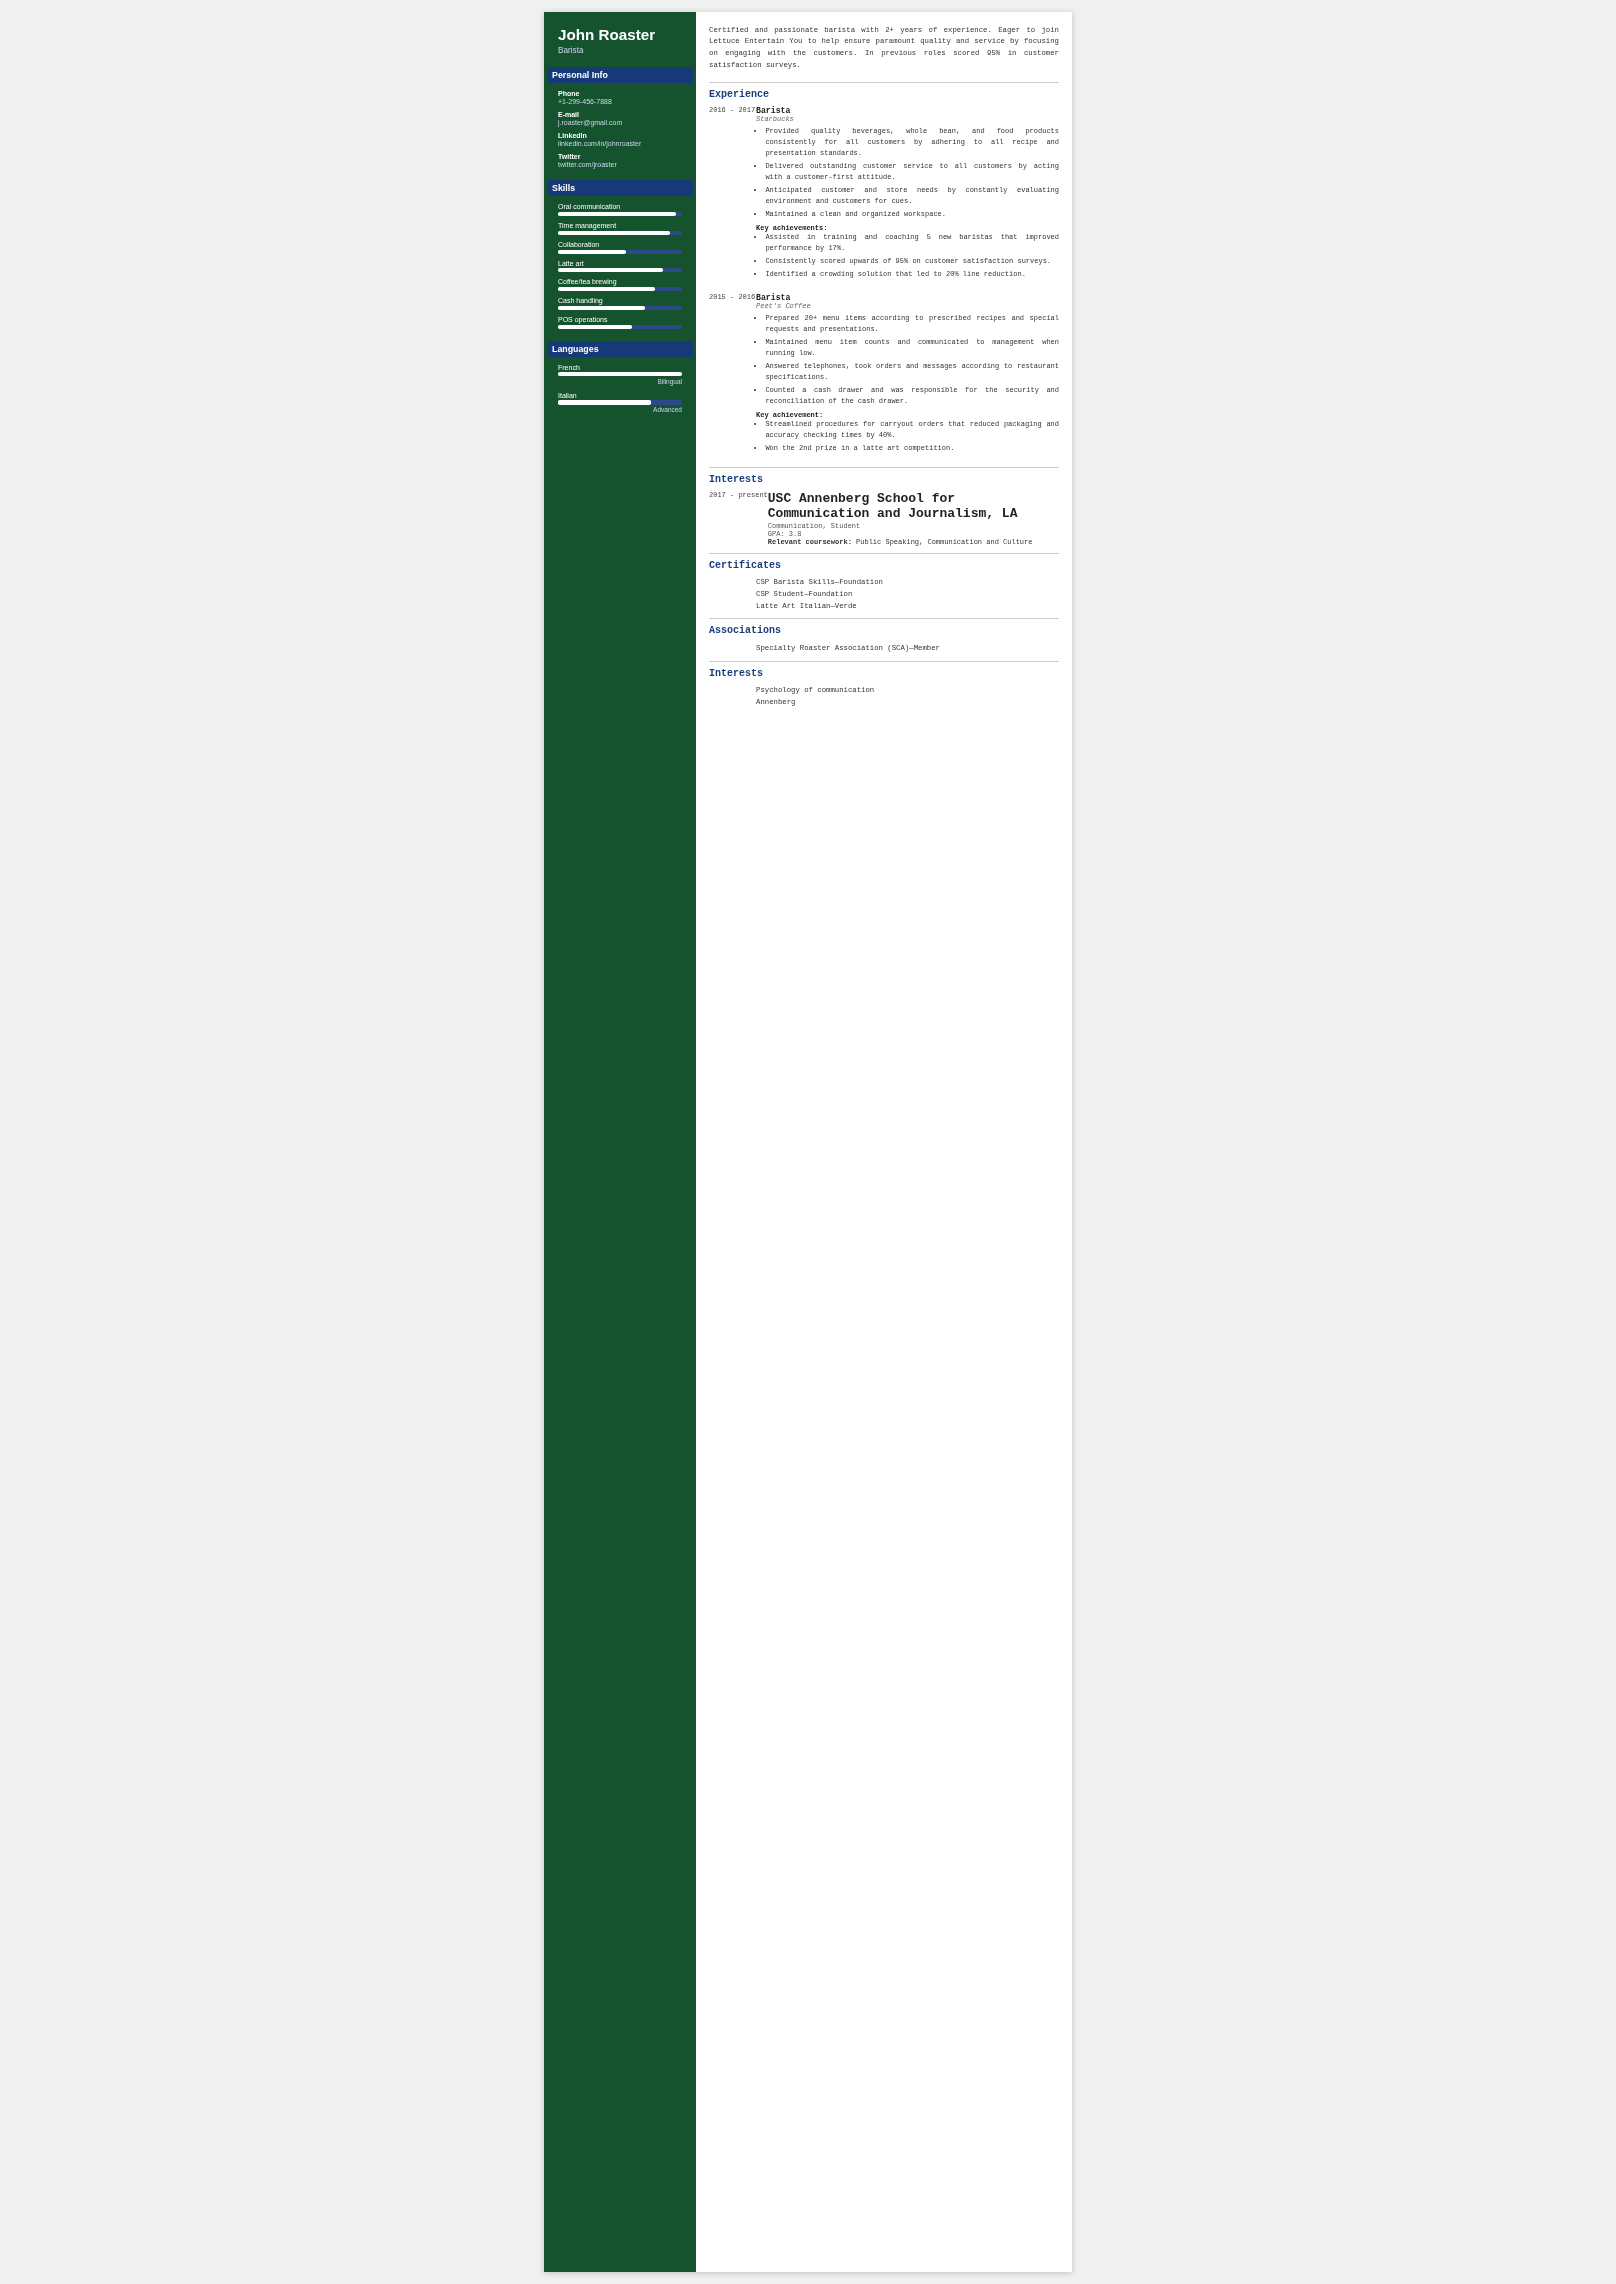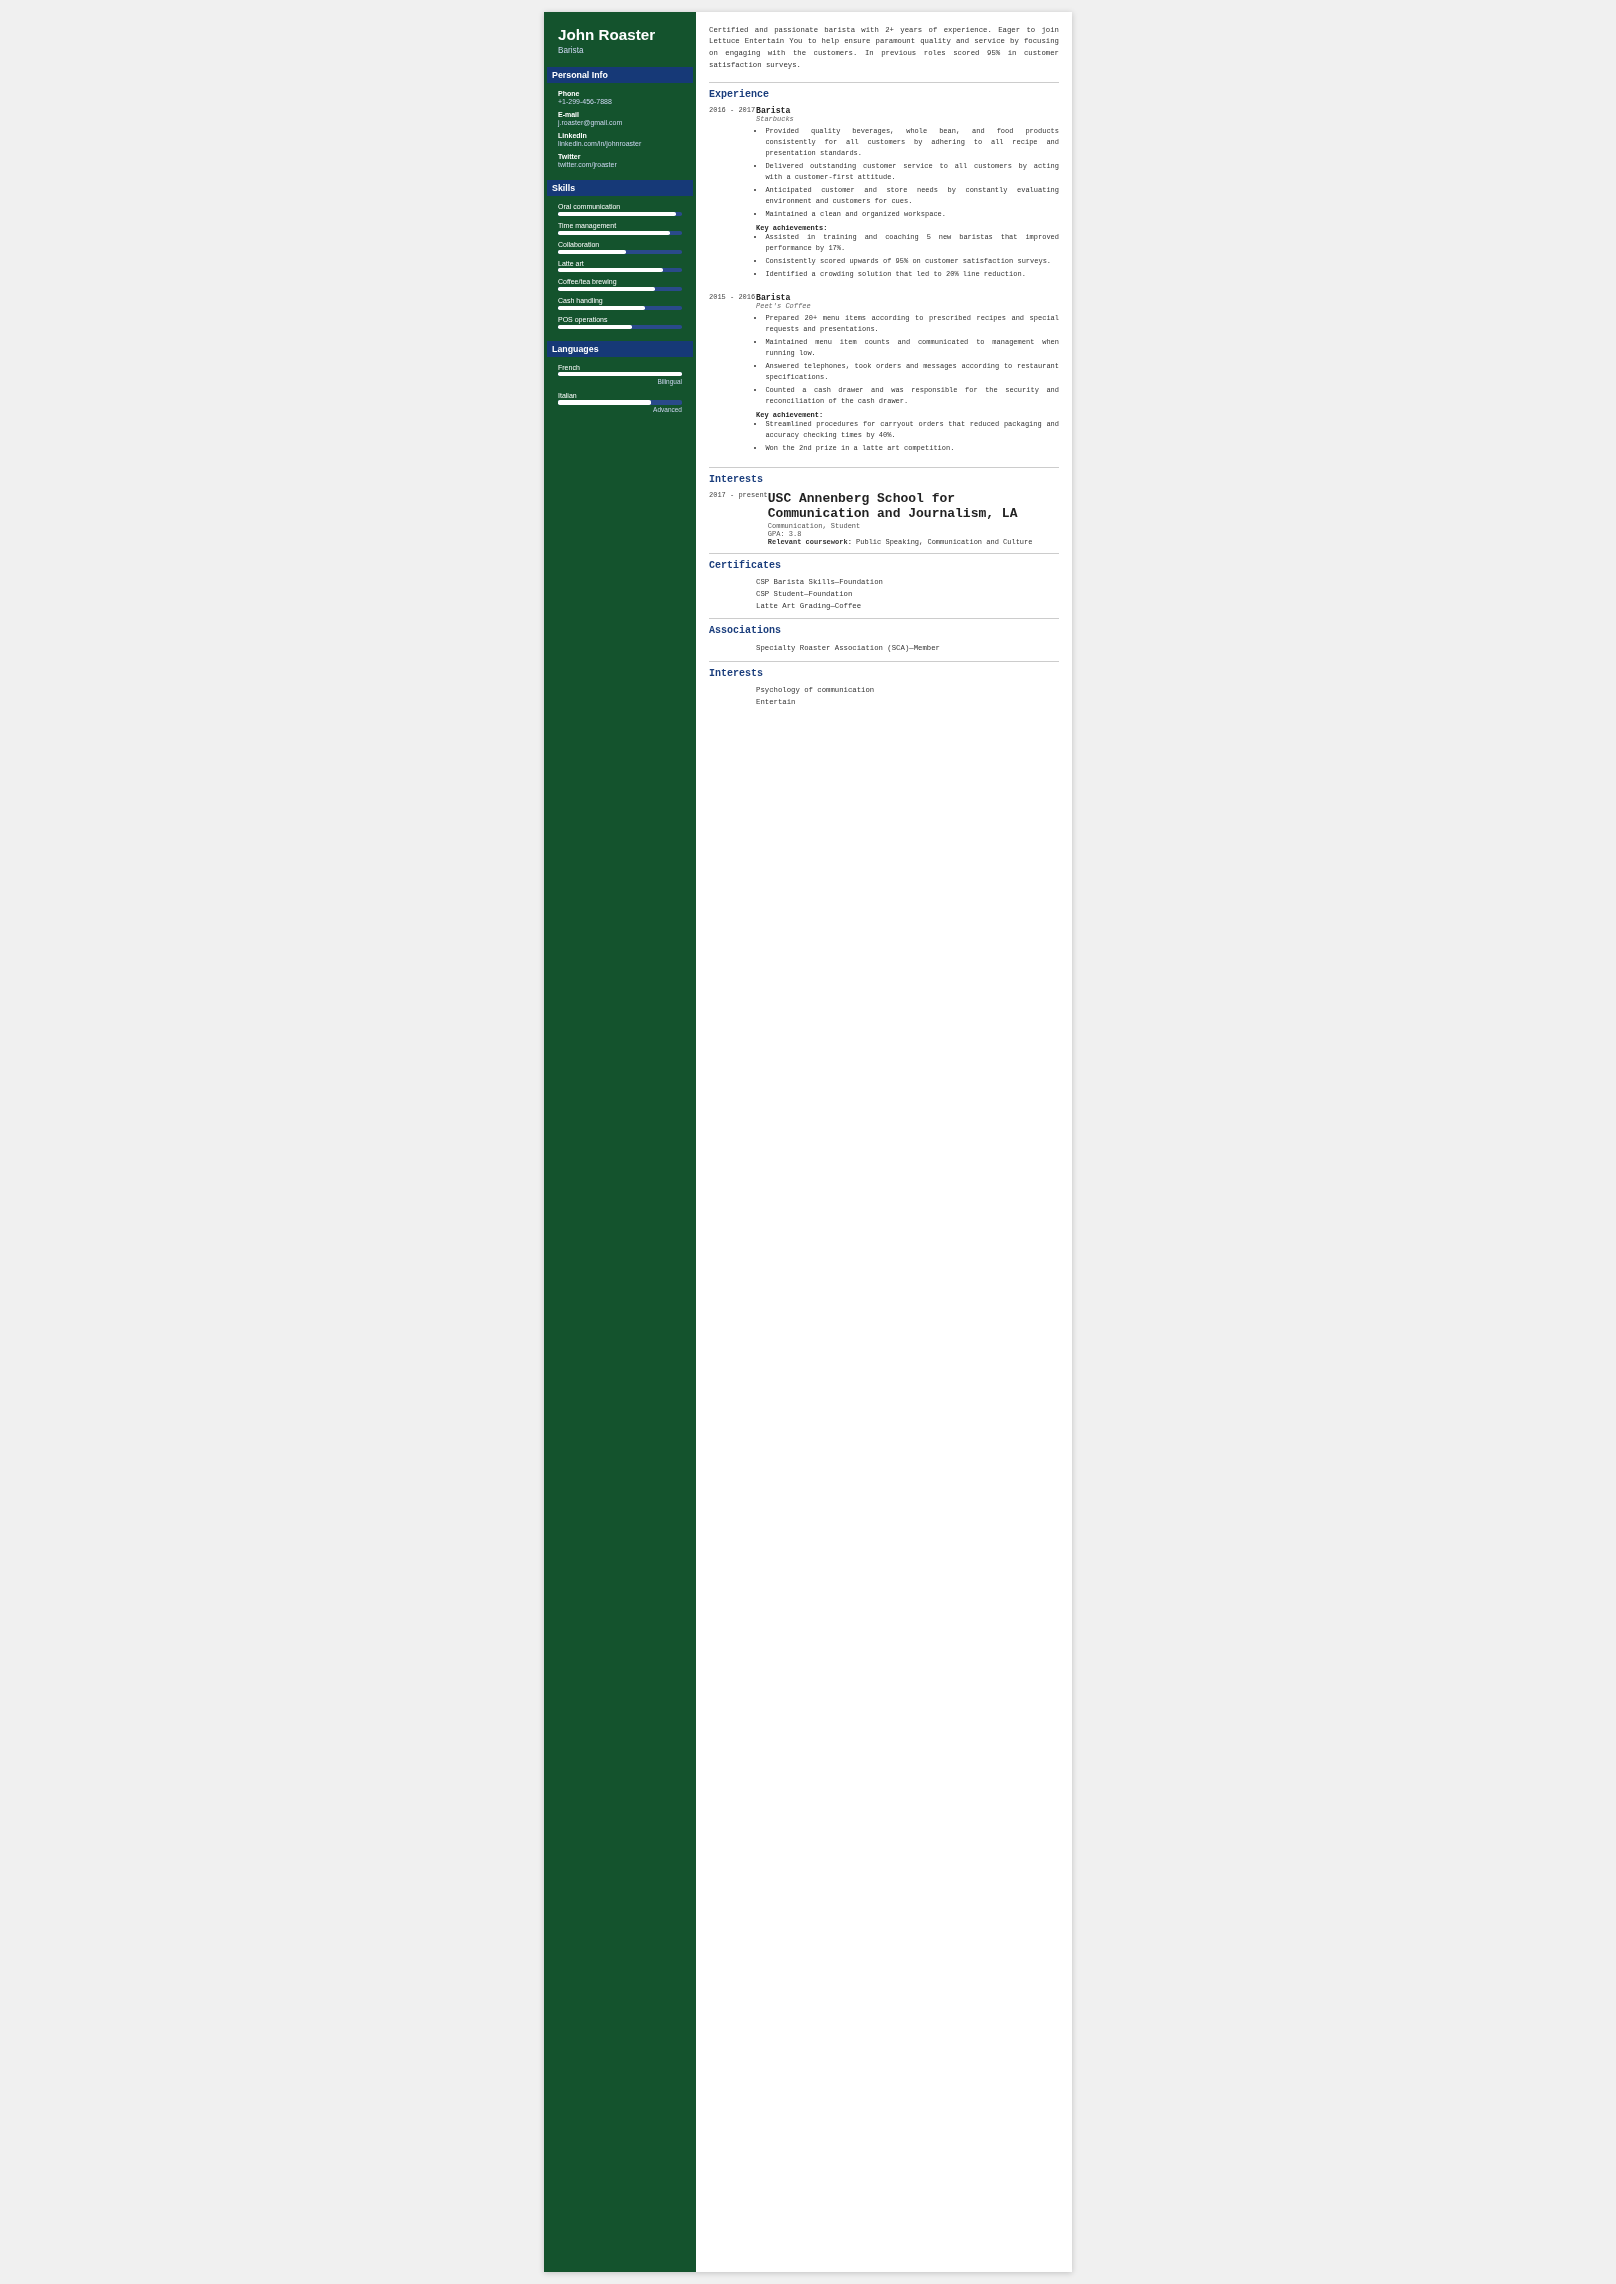--- a/index.html
+++ b/index.html
@@ -355,32 +355,32 @@
       </div>
     </div>
       </div>
 
     <hr class="section-divider">
 
     <div class="section-title">Certificates</div>
     <div id="certificates-list">
         <div class="simple-item">CSP Barista Skills—Foundation</div>
         <div class="simple-item">CSP Student—Foundation</div>
-        <div class="simple-item">Latte Art Grading—Coffee</div>
+        <div class="simple-item">Latte Art Italian—Verde</div>
       </div>
 
     <hr class="section-divider">
 
     <div class="section-title">Associations</div>
     <div id="associations-list">
         <div class="simple-item">Specialty Roaster Association (SCA)—Member</div>
       </div>
 
     <hr class="section-divider">
 
     <div class="section-title">Interests</div>
     <div id="interests-list">
         <div class="simple-item">Psychology of communication</div>
-        <div class="simple-item">Entertain</div>
+        <div class="simple-item">Annenberg</div>
       </div>
   </div>
 </div>
 
 
 </body></html>

